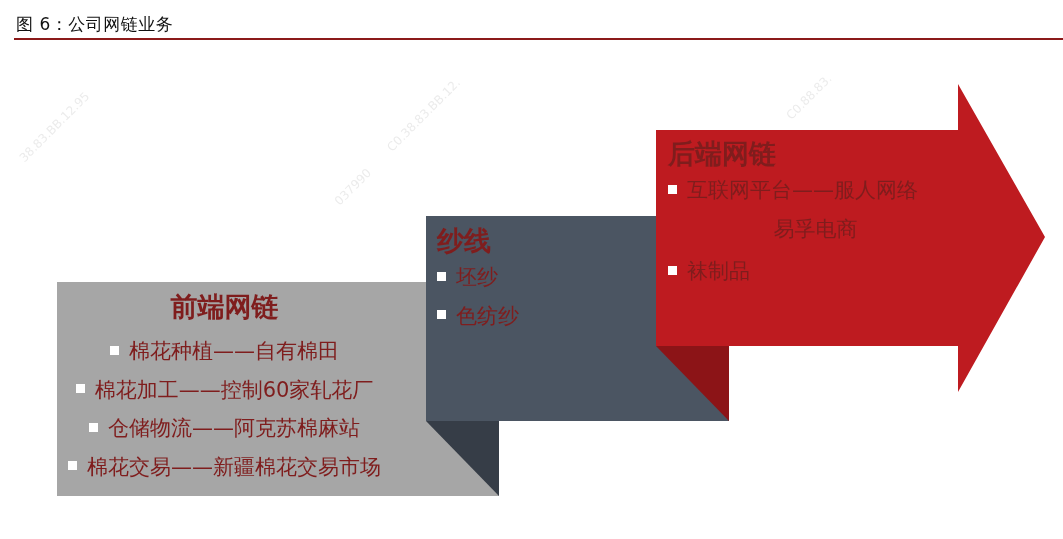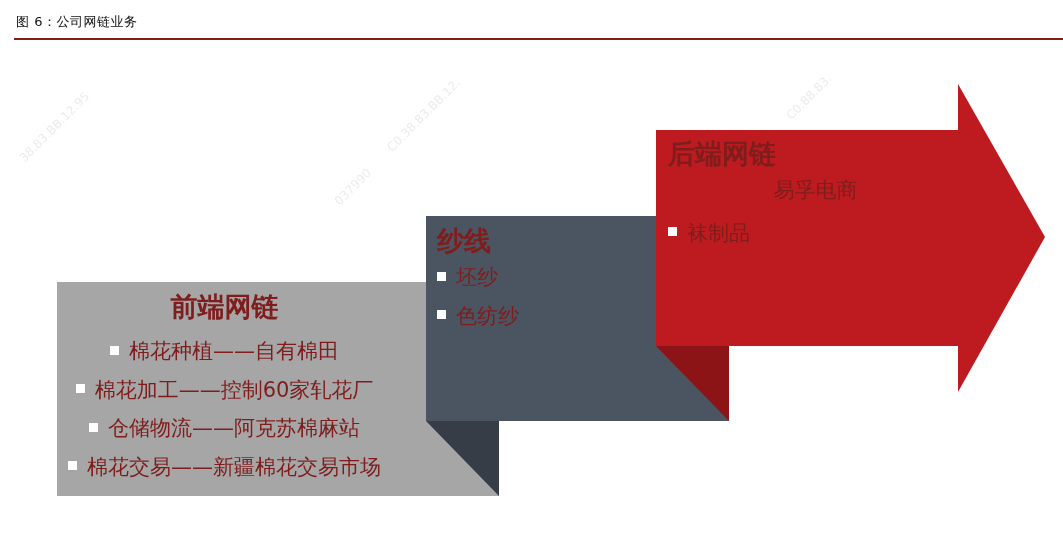--- a/index.html
+++ b/index.html
@@ -1,21 +1,21 @@
 <!DOCTYPE html>
 <html><head>
   <meta charset="utf-8">
   <style>
     * { margin: 0; padding: 0; box-sizing: border-box; }
     body {
       width: 1063px; height: 539px; background: #ffffff; position: relative; overflow: hidden;
       font-family: "DejaVu Sans", "Liberation Sans", sans-serif;
     }
     .caption {
-      position: absolute; left: 16px; top: 13px; font-size: 13px; color: #111;
+      position: absolute; left: 16px; top: 13px; font-size: 17px; color: #111;
       letter-spacing: 0.5px;
     }
     .caption-rule {
       position: absolute; left: 14px; top: 38px; width: 1049px; height: 2px; background: #8b1a1a;
     }
     svg.shapes { position: absolute; left: 0; top: 0; }
     .block { position: absolute; color: #7f1d1d; }
     .block-title { font-weight: bold; font-size: 27px; line-height: 34px; letter-spacing: 0px; }
     .item { font-size: 21px; line-height: 38.5px; white-space: nowrap; }
     .bullet {
@@ -61,15 +61,16 @@
 </div>
 
 <div class="block" style="left:437px; top:224px;">
   <div class="block-title">纱线</div>
   <div class="item"><span class="bullet"></span><span>坯纱</span></div>
   <div class="item" style="margin-top:0px;"><span class="bullet"></span><span>色纺纱</span></div>
 </div>
 
 <div class="block" style="left:668px; top:137px; width:295px;">
   <div class="block-title">后端网链</div>
+  <div class="item"><span class="bullet"></span><span>互联网平台——服人网络</span></div>
   <div class="cont">易孚电商</div>
   <div class="item" style="margin-top:4px;"><span class="bullet"></span><span>袜制品</span></div>
 </div>
 
 </body></html>

